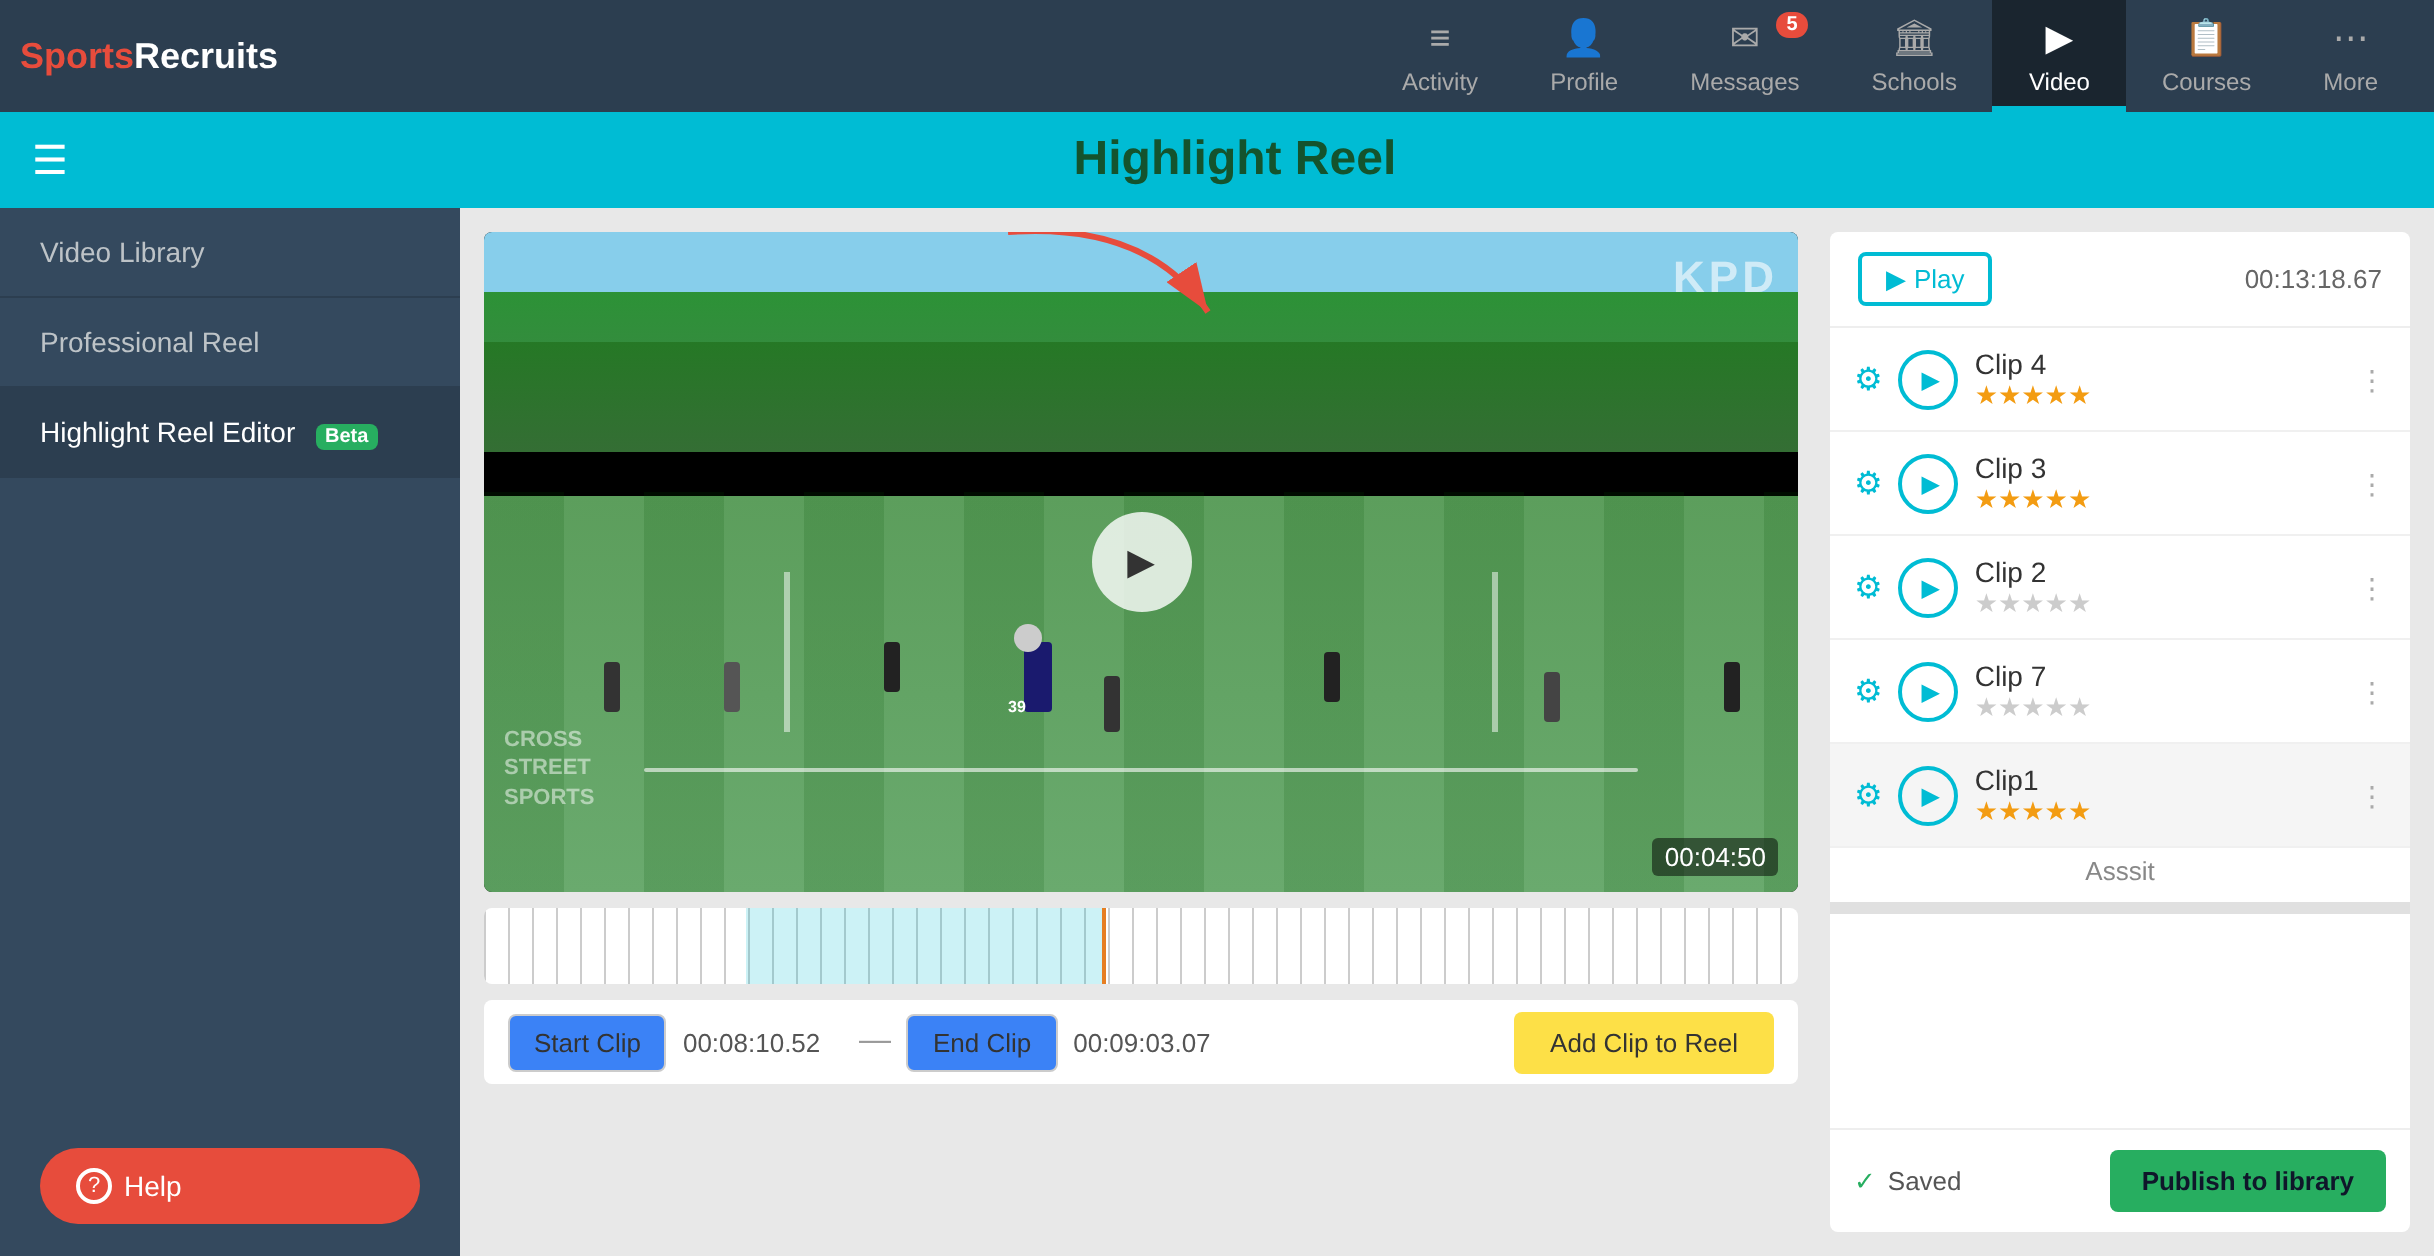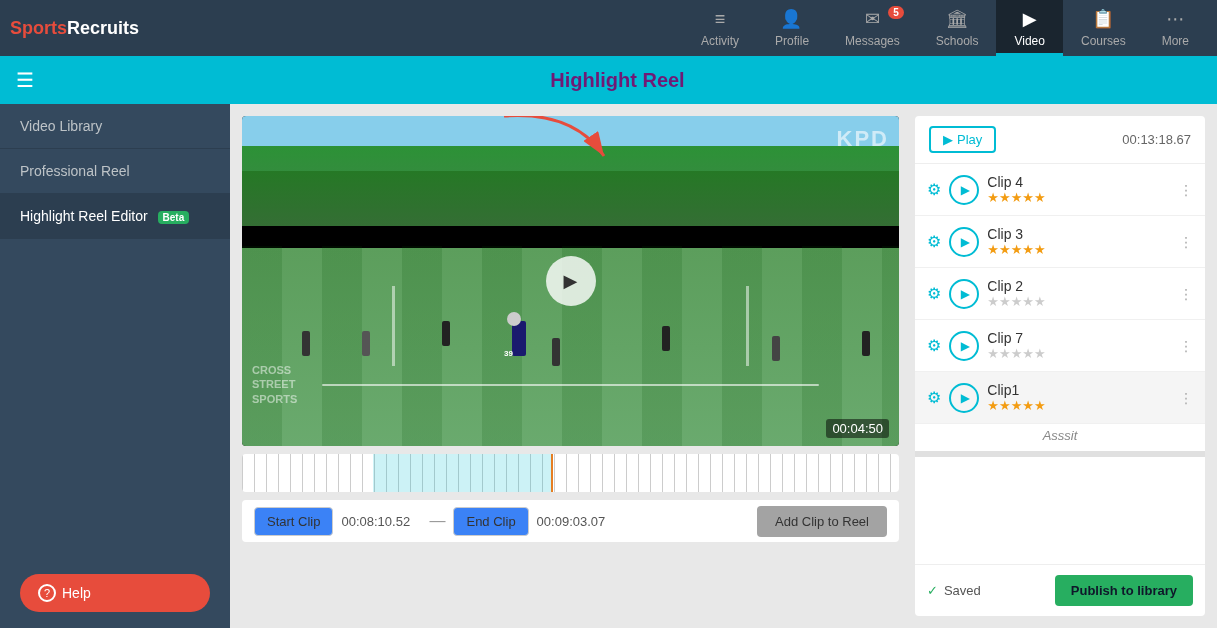--- a/index.html
+++ b/index.html
@@ -66,22 +66,22 @@
     
     .sub-header {
       background: #00bcd4;
       height: 48px;
       display: flex;
       align-items: center;
       padding: 0 16px;
     }
     .menu-icon { color: white; font-size: 20px; cursor: pointer; }
     .sub-title {
-      color: #701a75;
-      font-size: 20px;
+      color: #14532d;
+      font-size: 24px;
       font-weight: 600;
       flex: 1;
       text-align: center;
     }
 
     
     .main-layout {
       display: flex;
       height: calc(628px - 56px - 48px);
     }
@@ -253,21 +253,21 @@
     .time-input {
       background: transparent;
       border: none;
       font-size: 13px;
       color: #555;
       width: 80px;
     }
     .dash { color: #999; }
     .add-clip-btn {
       margin-left: auto;
-      background: #a3a3a3;
+      background: #fde047;
       border: none;
       padding: 8px 18px;
       border-radius: 4px;
       cursor: pointer;
       font-size: 13px;
       color: #333;
       font-weight: 500;
     }
 
     
@@ -334,21 +334,20 @@
     }
     .clip-play-circle span { color: #00bcd4; font-size: 12px; margin-left: 2px; }
     .clip-info { flex: 1; }
     .clip-name { font-size: 14px; color: #333; font-weight: 500; }
     .stars { color: #f39c12; font-size: 13px; }
     .stars.empty { color: #ccc; }
     .drag-handle { color: #aaa; font-size: 14px; cursor: grab; }
     .assit-tag {
       text-align: center;
       color: #888;
-      font-style: italic;
       font-size: 13px;
       padding: 4px;
     }
     .panel-footer {
       display: flex;
       align-items: center;
       gap: 8px;
       padding: 10px 12px;
       border-top: 1px solid #eee;
     }

